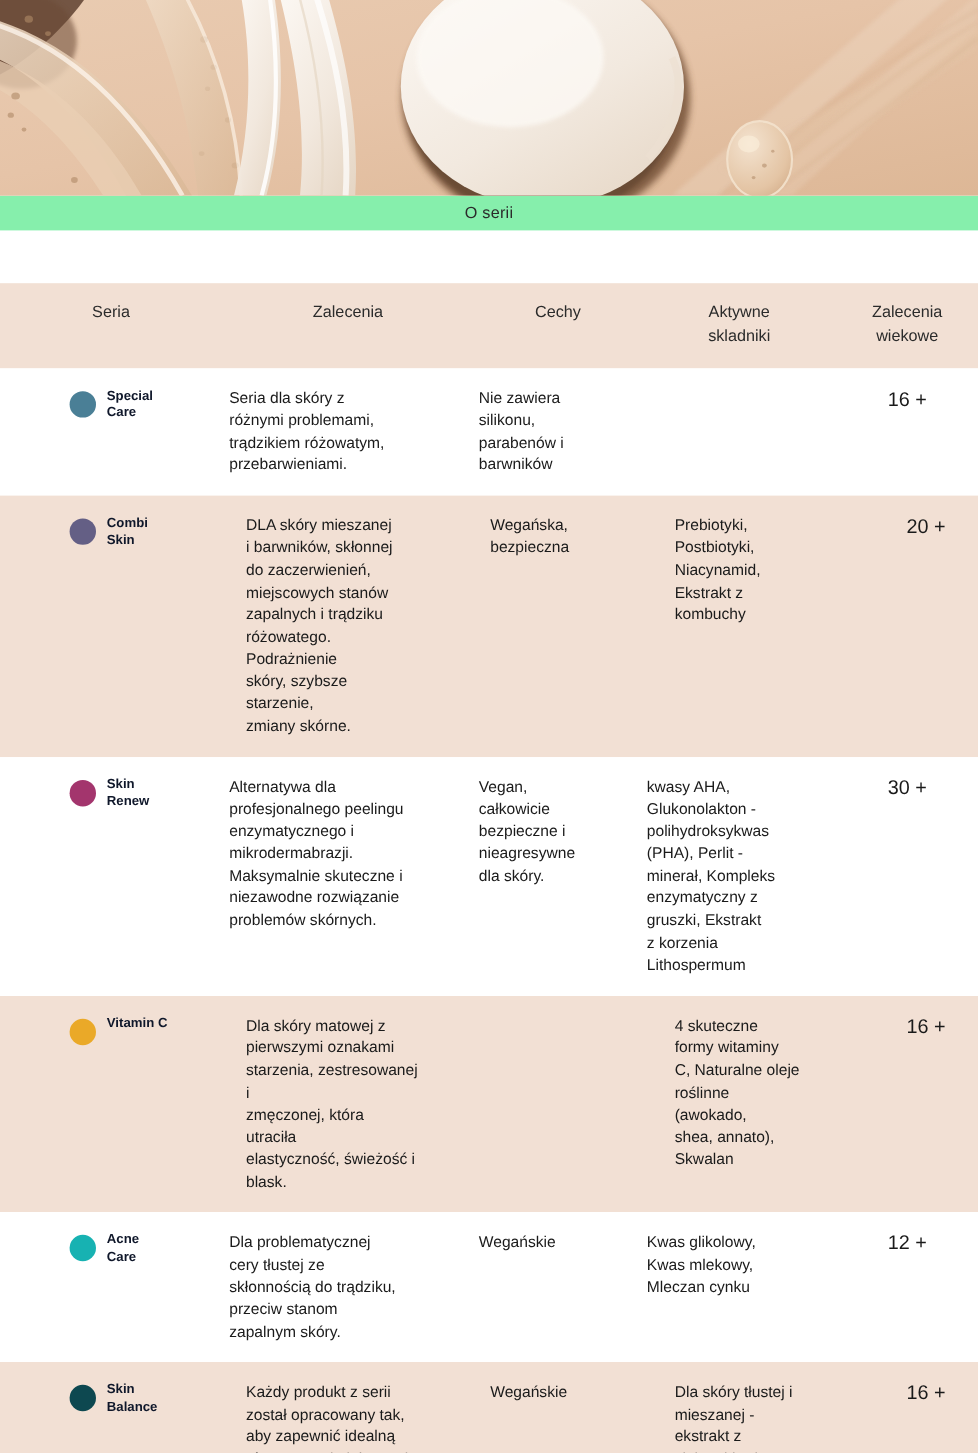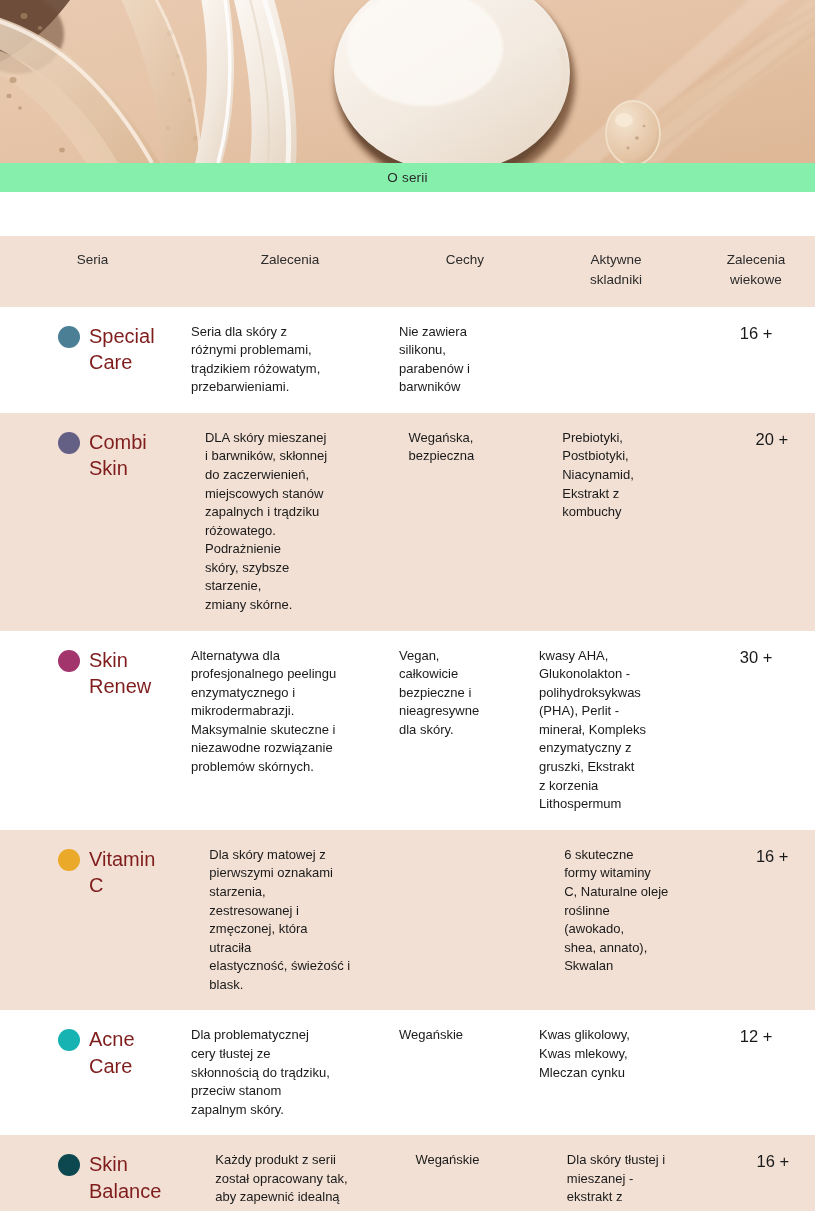--- a/index.html
+++ b/index.html
@@ -93,24 +93,24 @@
     gap: 9px;
   }
   .dot {
     width: 22px;
     height: 22px;
     border-radius: 50%;
     flex: 0 0 22px;
     margin-top: 3px;
   }
   .series-name {
-    font-size: 20px;
+    font-size: 11px;
     line-height: 1.33;
-    color: #7f1d1d;
-    font-weight: 400;
+    color: #0f172a;
+    font-weight: 700;
     max-width: 96px;
   }
 
   .cell-text {
     font-size: 13px;
     line-height: 1.43;
     color: #1a1a1a;
     white-space: pre-line;
   }
   .age-text {
@@ -305,21 +305,21 @@
           <span class="dot" style="background: rgb(234, 169, 40);"></span>
           <span class="series-name" style="white-space: pre-line;">Vitamin C</span>
         </div>
         <div class="c-zalec cell-text">Dla skóry matowej z
 pierwszymi oznakami
 starzenia, zestresowanej i
 zmęczonej, która utraciła
 elastyczność, świeżość i
 blask.</div>
         <div class="c-cechy cell-text"></div>
-        <div class="c-aktywne cell-text">6 skuteczne
+        <div class="c-aktywne cell-text">4 skuteczne
 formy witaminy
 C, Naturalne oleje
 roślinne (awokado,
 shea, annato),
 Skwalan</div>
         <div class="c-wiek age-text">16 +</div>
       </div>
       <div class="row data-row">
         <div class="c-seria series-cell">
           <span class="dot" style="background: rgb(23, 178, 178);"></span>

